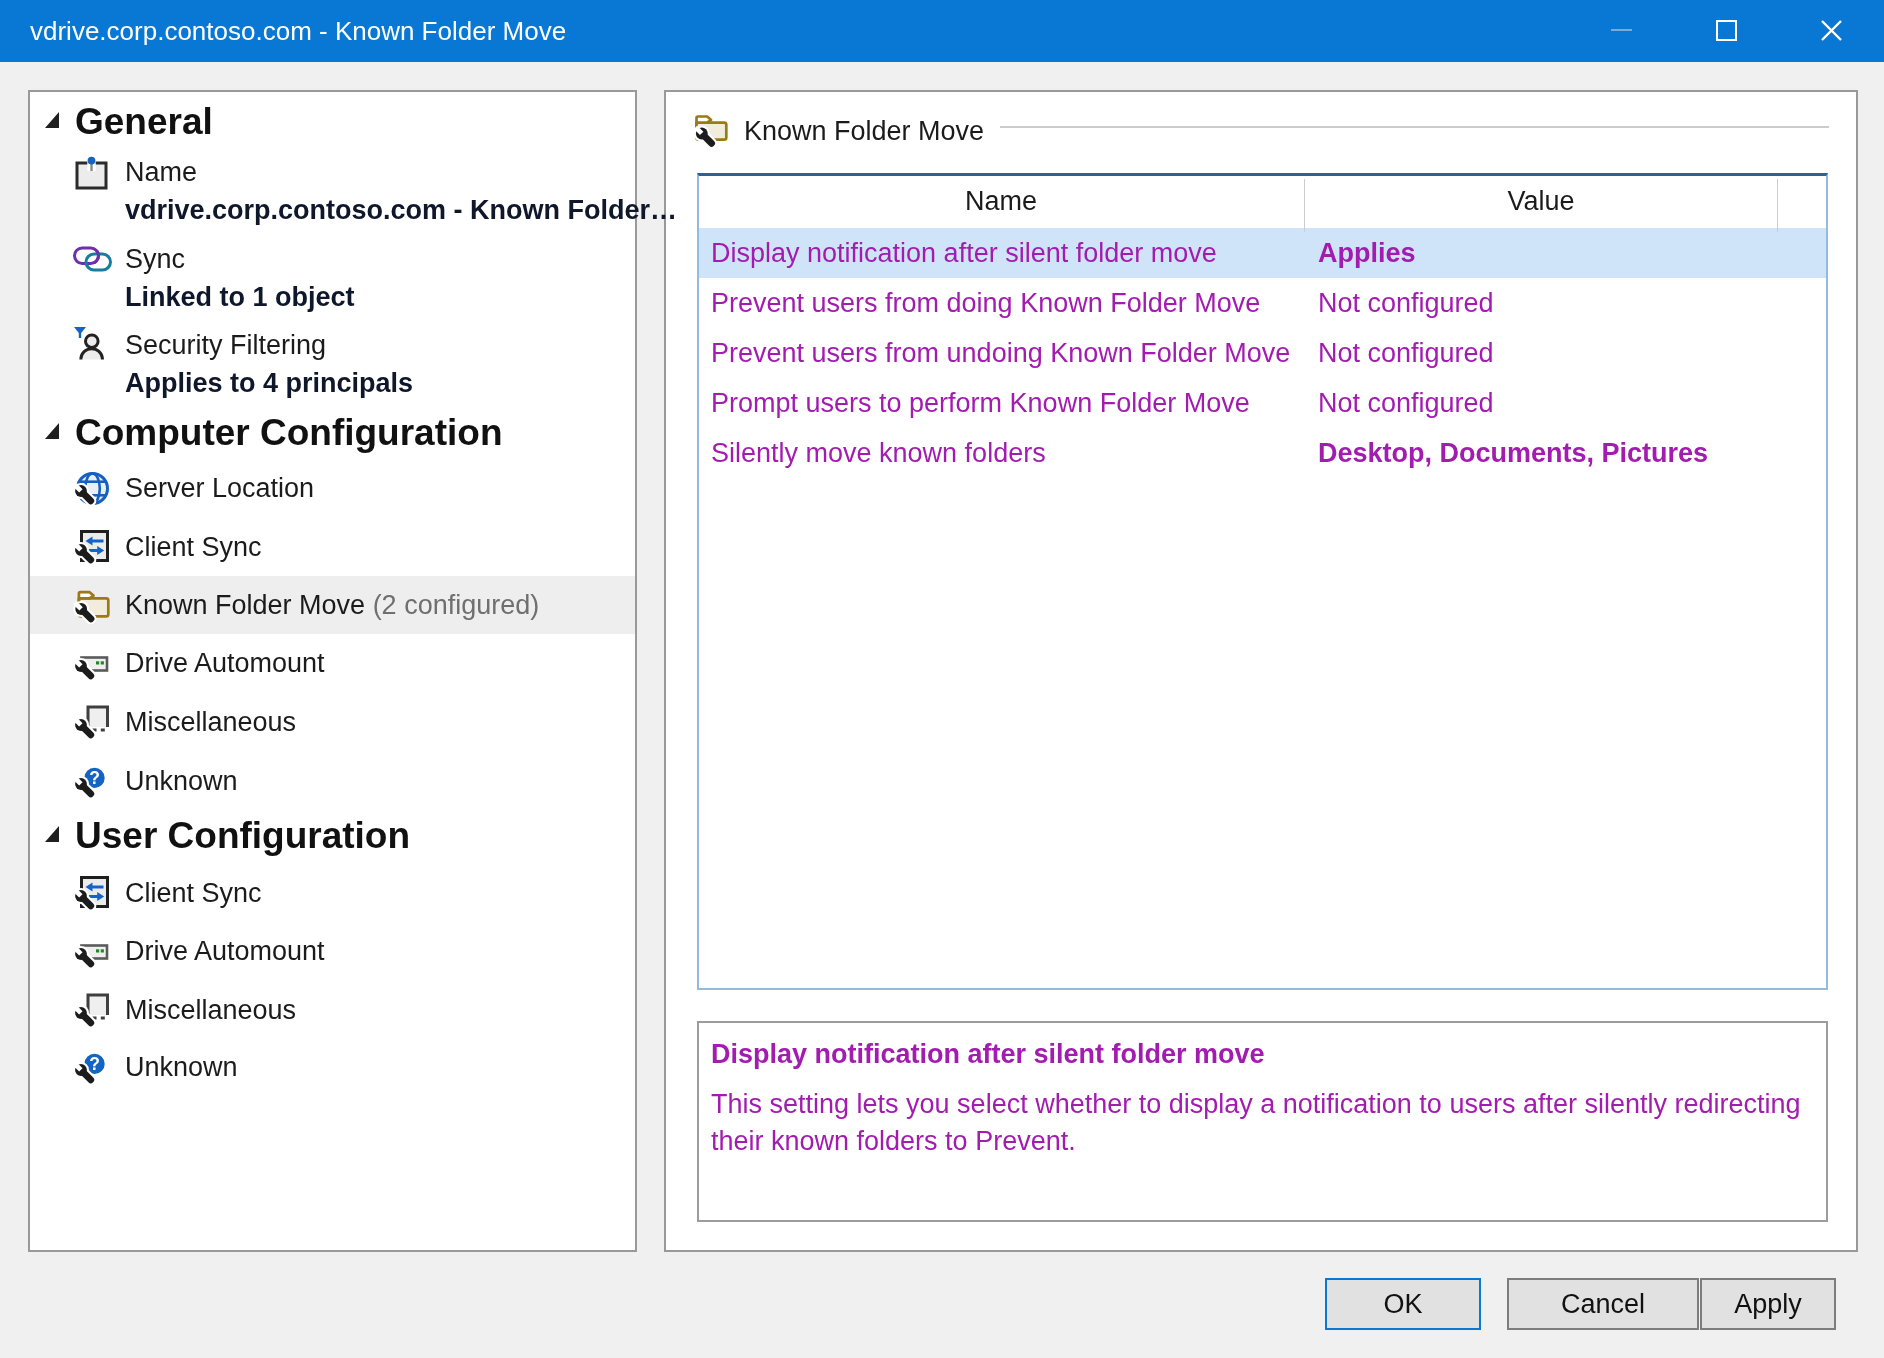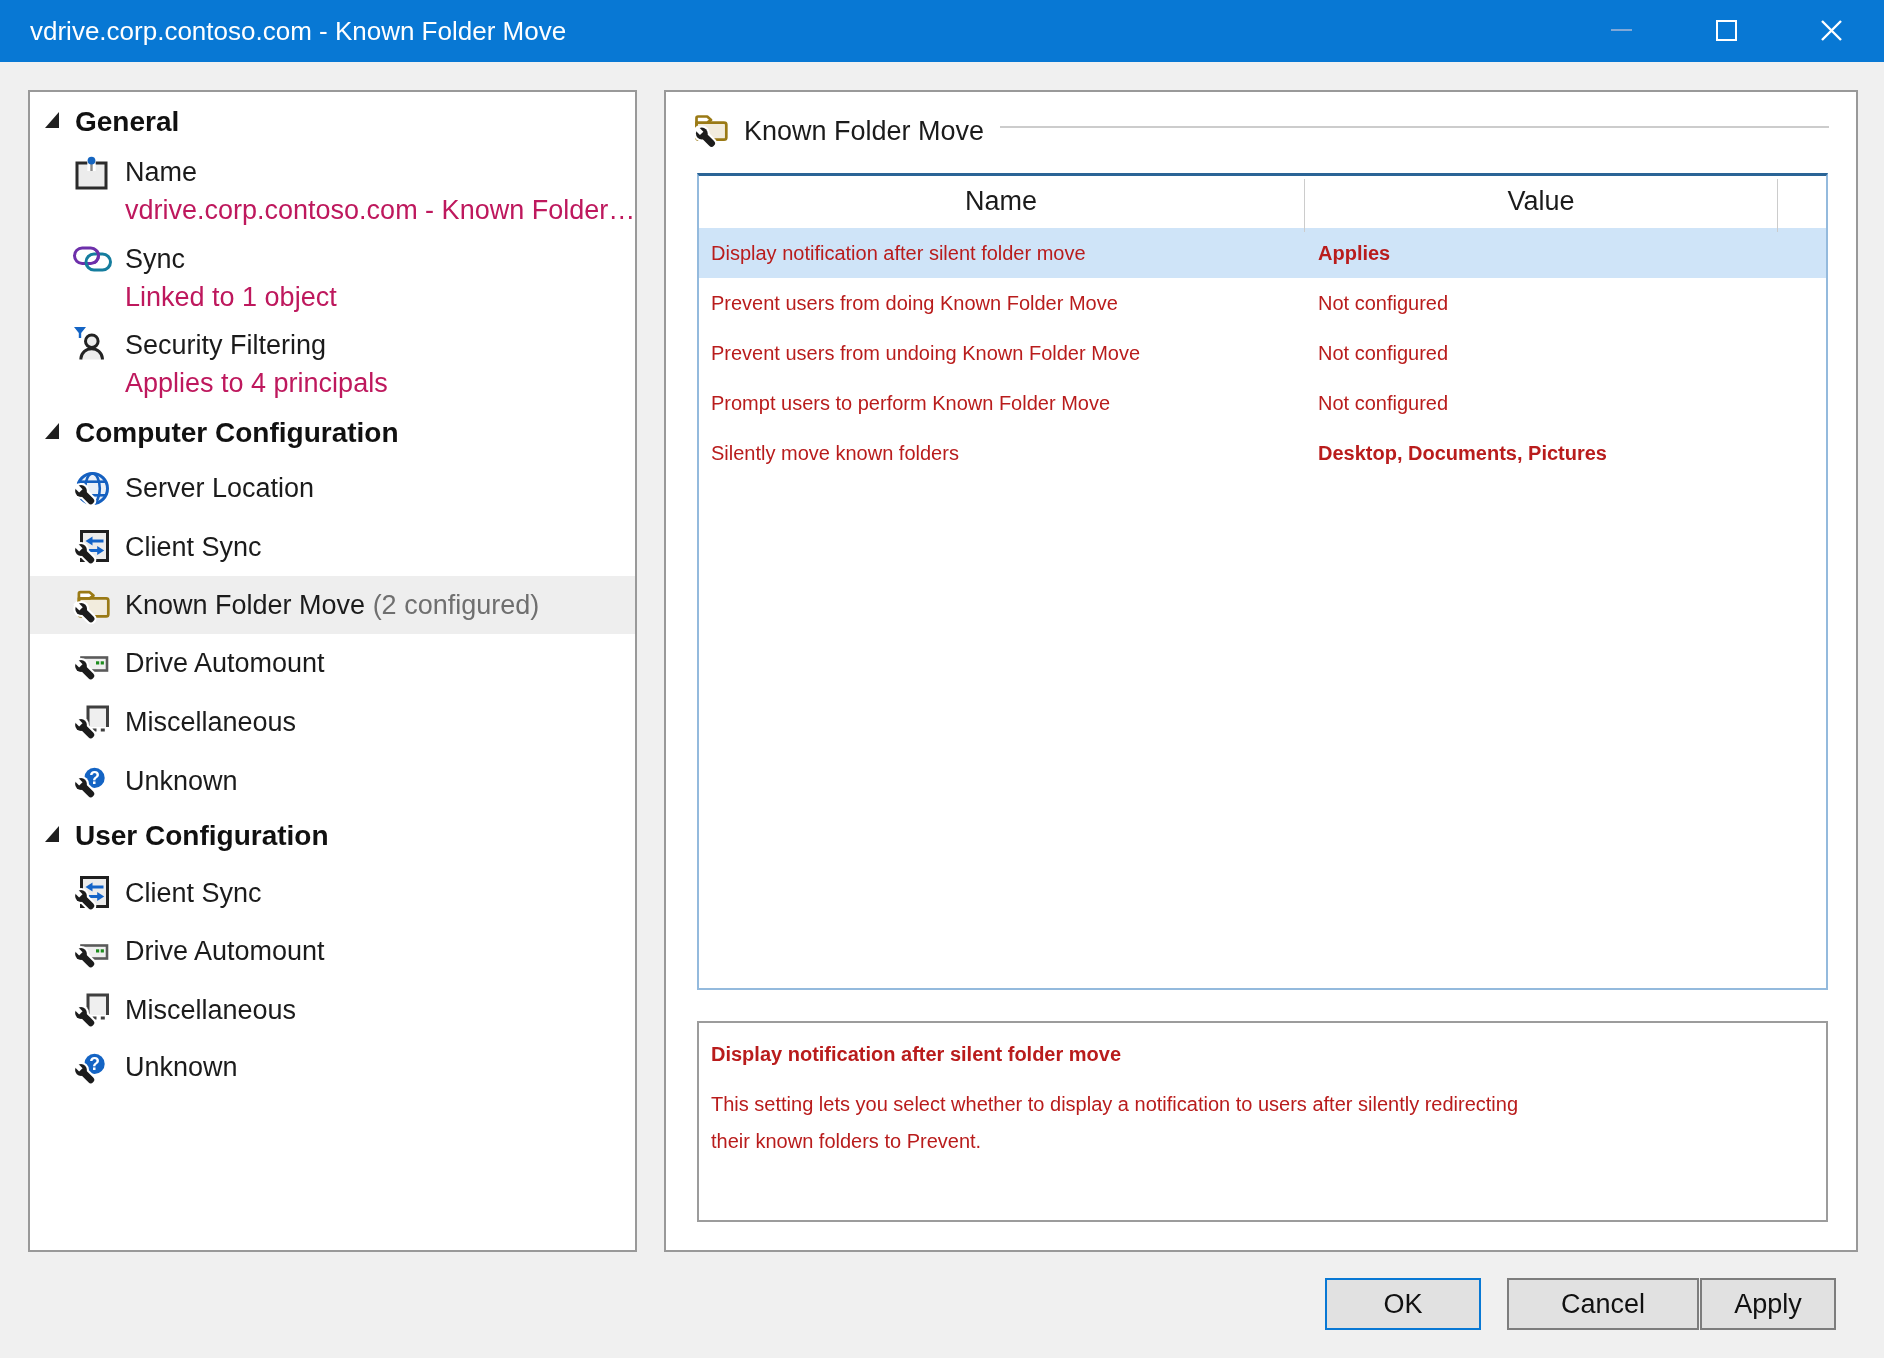--- a/index.html
+++ b/index.html
@@ -7,33 +7,33 @@
     font-family:"Liberation Sans", sans-serif; }
   .abs { position:absolute; }
   .vc { transform:translateY(-50%); white-space:nowrap; }
   .titlebar { position:absolute; left:0; top:0; width:1884px; height:62px; background:#0878d4; }
   .title { position:absolute; left:30px; top:31px; transform:translateY(-50%);
     color:#fff; font-size:26px; white-space:nowrap; }
   .panel { position:absolute; background:#fff; border:2px solid #999; }
   #leftpanel  { left:28px; top:90px; width:609px; height:1162px; }
   #rightpanel { left:664px; top:90px; width:1194px; height:1162px; }
   .tree-item { position:absolute; font-size:27px; color:#1b1b1b; }
-  .tree-group { position:absolute; font-size:28px; font-weight:bold; color:#111; }
-  .tree-sub { position:absolute; font-size:27px; color:#be185d; }
+  .tree-group { position:absolute; font-size:37px; font-weight:bold; color:#111; }
+  .tree-sub { position:absolute; font-size:27px; color:#0f172a;font-weight:bold; }
   .gray { color:#6f6f6f; font-weight:normal; }
   .sel-row { position:absolute; left:30px; top:576px; width:605px; height:58px; background:#eee; }
   .tri { position:absolute; }
   .hdr-text { position:absolute; font-size:27px; color:#1b1b1b; }
   .hr-line { position:absolute; background:#ccc; }
   .table { position:absolute; left:697px; top:173px; width:1131px; height:817px;
     background:#fff; border:2px solid #94badd; border-top:3px solid #2a6496; }
   .th { position:absolute; font-size:27px; color:#1b1b1b; top:201px; transform:translate(-50%,-50%); }
   .vsep { position:absolute; width:1px; background:#ccc; top:179px; height:53px; }
   .row-hl { position:absolute; left:699px; top:228px; width:1127px; height:50px; background:#cfe4f8; }
-  .cell { position:absolute; font-size:20px; color:#b91c1c; transform:translateY(-50%); white-space:nowrap; }
+  .cell { position:absolute; font-size:27px; color:#a21caf; transform:translateY(-50%); white-space:nowrap; }
   .descbox { position:absolute; left:697px; top:1021px; width:1131px; height:201px;
     background:#fff; border:2px solid #9c9c9c; }
   .btn { position:absolute; top:1278px; height:52px; background:#e1e1e1; border:2px solid #7d7d7d;
     font-size:27px; color:#111; text-align:center; line-height:48px; }
 </style>
 </head>
 <body>
 <div class="titlebar">
   <div class="title">vdrive.corp.contoso.com - Known Folder Move</div>
   <svg class="abs" style="left:1601px;top:0px" width="40" height="62">

